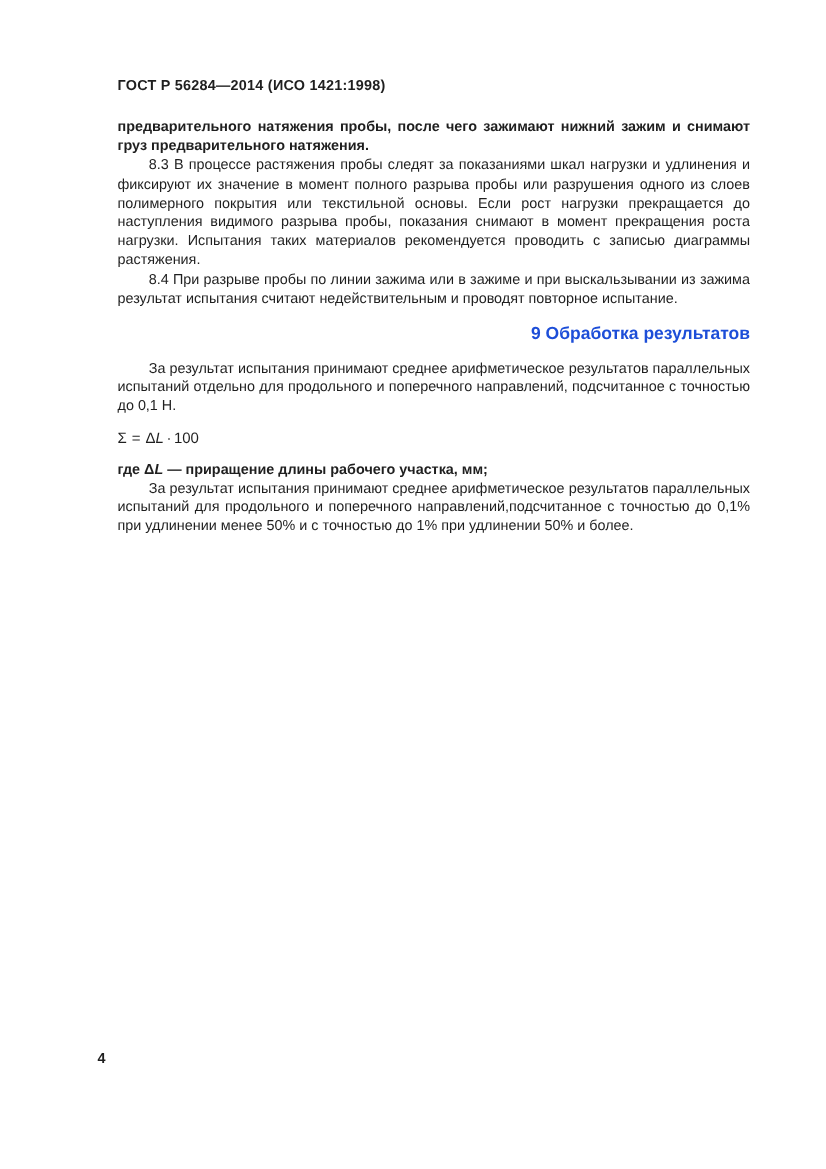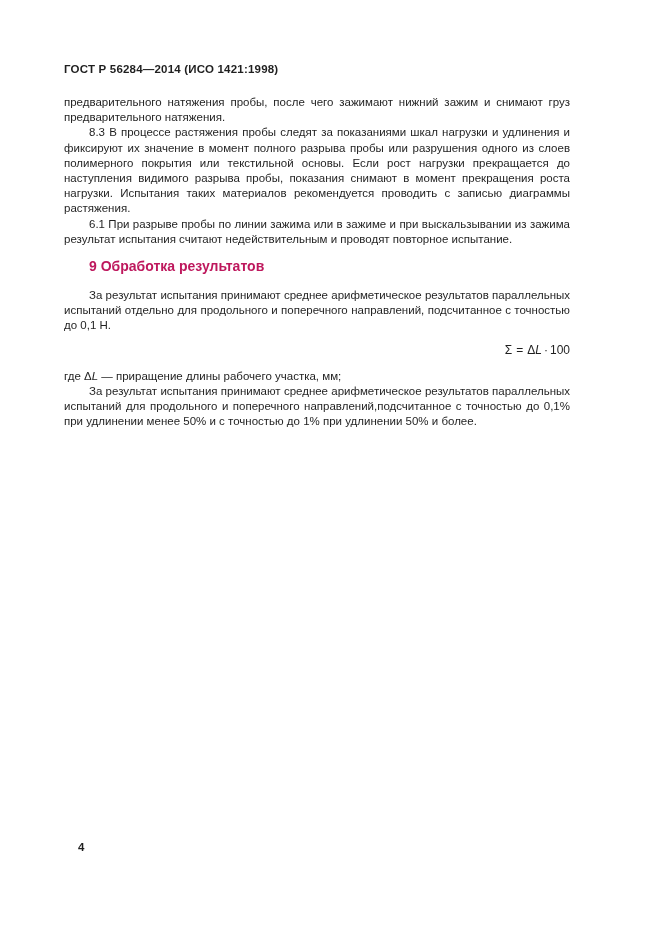--- a/index.html
+++ b/index.html
@@ -11,52 +11,54 @@
     position: relative;
     width: 661px;
     height: 935px;
     background: #ffffff;
     overflow: hidden;
     font-family: "Liberation Sans", sans-serif;
     color: #1f1f1f;
   }
   .content {
     position: absolute;
-    left: 64px;
+    left: 94px;
     top: 62px;
     width: 506px;
   }
   .running-header {
     font-size: 11.5px;
     font-weight: bold;
     letter-spacing: 0.2px;
     margin: 0 0 18px 0;
     line-height: 15px;
   }
   p.para {
     margin: 0;
     font-size: 11.5px;
     line-height: 15.2px;
     text-align: justify;
     text-indent: 25px;
   }
   p.noindent {
     text-indent: 0;
+    font-weight: bold;
   }
   h2.section-heading {
     margin: 10px 0 13px 0;
     padding-left: 25px;
     font-size: 14px;
     line-height: 18px;
     font-weight: bold;
-    color: #be185d;
+    color: #1d4ed8;
+    text-align: right;
   }
   .formula {
     margin: 8px 0 11px 0;
-    text-align: right;
+    text-align: left;
     font-size: 12px;
     line-height: 16px;
   }
   .formula .op {
     padding: 0 4px;
   }
   .formula .dot {
     padding: 0 2px;
   }
   .ital {
@@ -78,21 +80,21 @@
 
 <div class="page">
   <div class="content">
 
     <div class="running-header">ГОСТ Р 56284—2014 (ИСО 1421:1998)</div>
 
     <p class="para noindent">предварительного натяжения пробы, после чего зажимают нижний зажим и снимают груз предварительного натяжения.</p>
 
     <p class="para">8.3 В процессе растяжения пробы следят за показаниями шкал нагрузки и удлинения и фиксируют их значение в момент полного разрыва пробы или разрушения одного из слоев полимерного покрытия или текстильной основы. Если рост нагрузки прекращается до наступления видимого разрыва пробы, показания снимают в момент прекращения роста нагрузки. Испытания таких материалов рекомендуется проводить с записью диаграммы растяжения.</p>
 
-    <p class="para">6.1 При разрыве пробы по линии зажима или в зажиме и при выскальзывании из зажима результат испытания считают недействительным и проводят повторное испытание.</p>
+    <p class="para">8.4 При разрыве пробы по линии зажима или в зажиме и при выскальзывании из зажима результат испытания считают недействительным и проводят повторное испытание.</p>
 
     <h2 class="section-heading">9 Обработка результатов</h2>
 
 
     <p class="para">За результат испытания принимают среднее арифметическое результатов параллельных испытаний отдельно для продольного и поперечного направлений, подсчитанное с точностью до 0,1 Н.</p>
 
 
     <div class="formula">
       <span>Σ</span><span class="op">=</span><span>Δ</span><span class="ital">L</span><span class="dot">·</span><span>100</span>
     </div>

